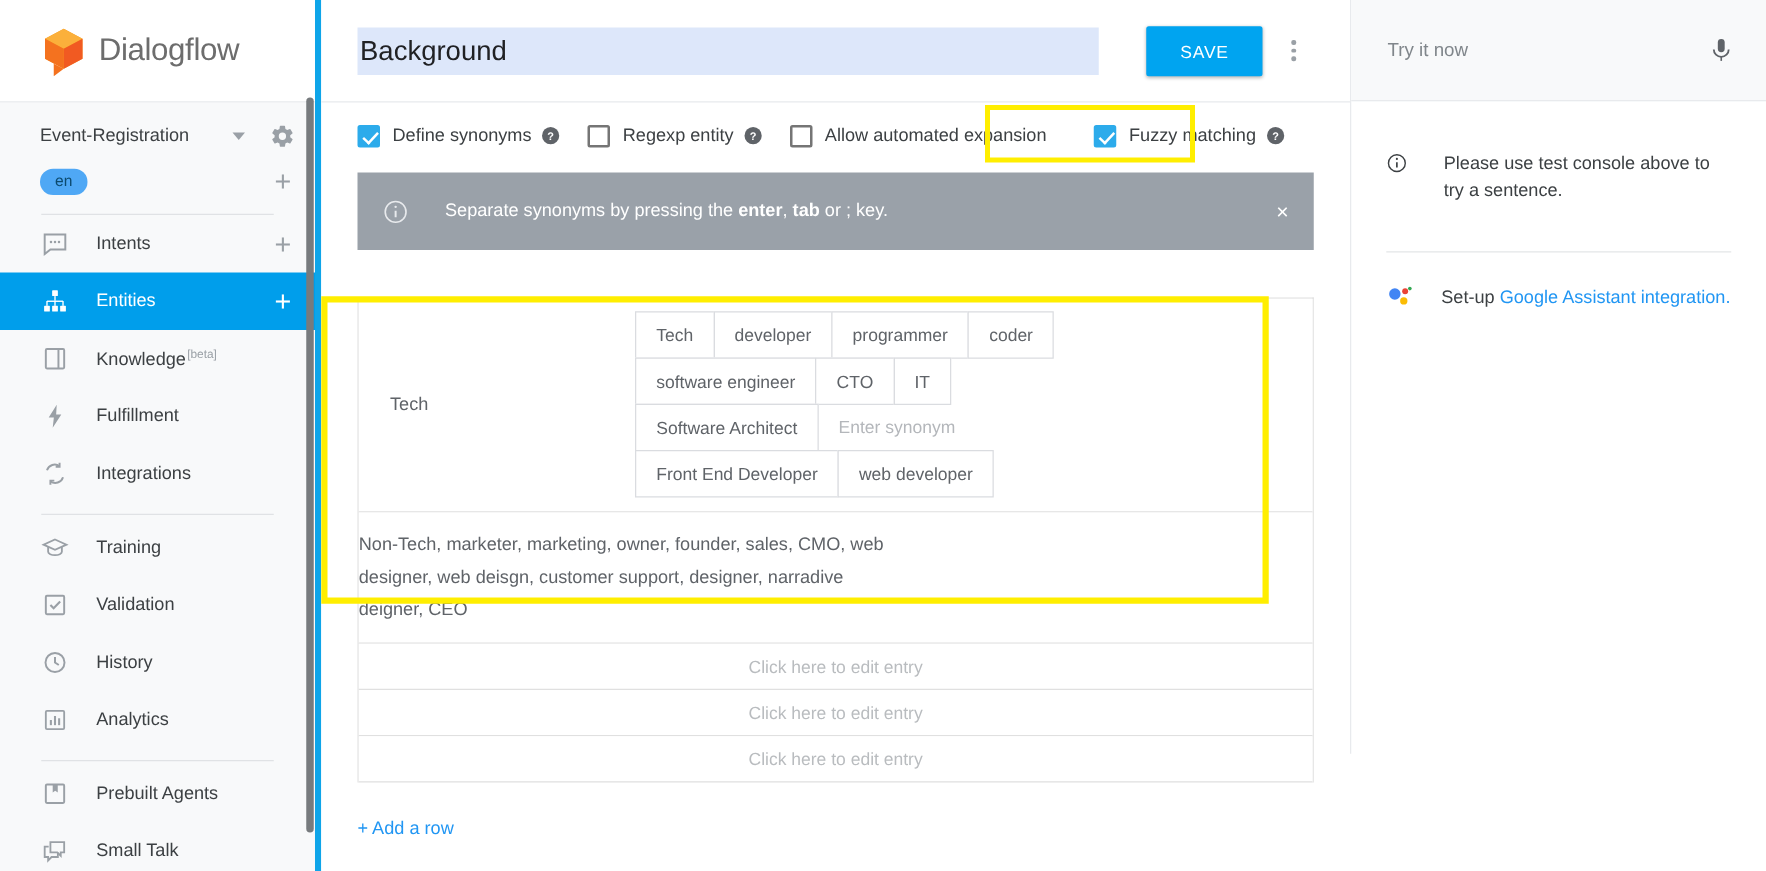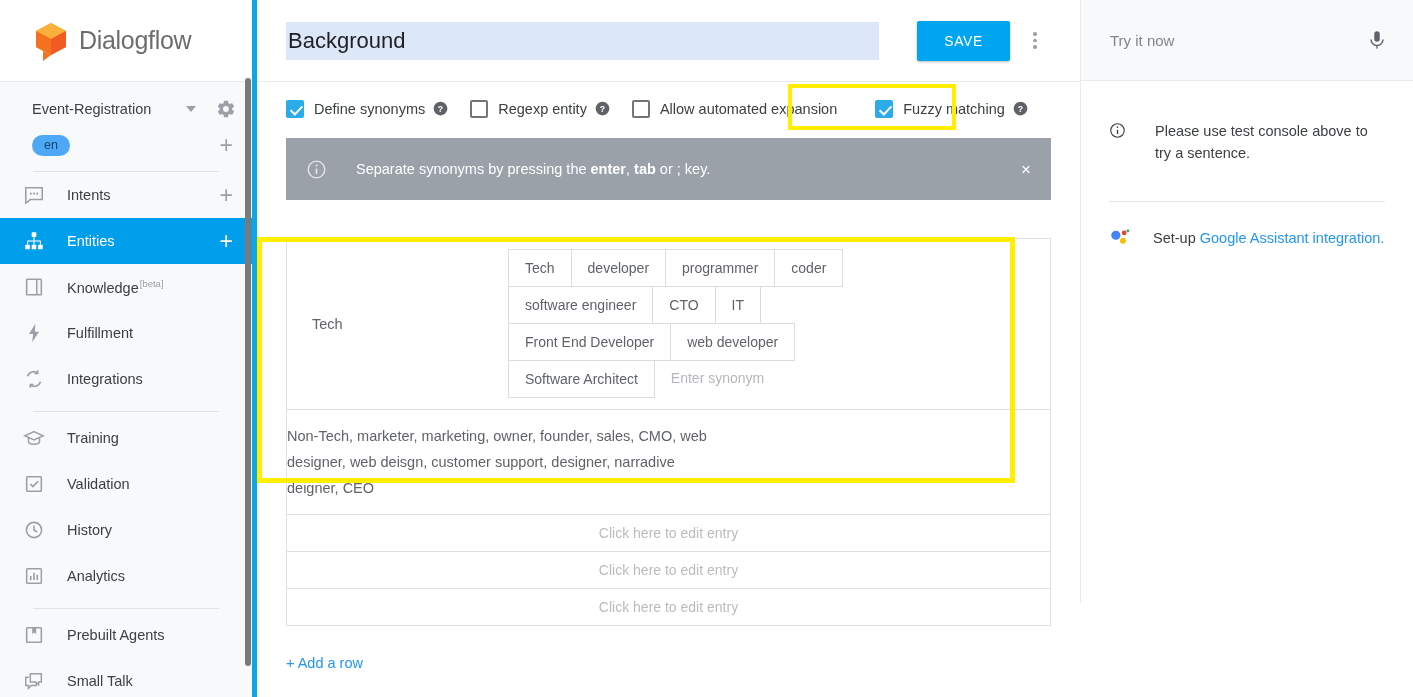--- a/index.html
+++ b/index.html
@@ -47,21 +47,21 @@
     border-radius: 11px; padding: 3px 12px; line-height: 15px;
   }
   .lang-spacer { flex: 1; }
   .plus-sign {
     font-size: 23px; color: #9aa0a6; line-height: 18px;
     font-weight: 300; user-select: none;
   }
   .divider { height: 1px; background: #e0e2e5; margin: 9px 33px 0 33px; }
   .nav-item {
     display: flex; align-items: center; height: 46px;
-    padding-left: 23px; padding-right: 19px; cursor: pointer;
+    padding-left: 33px; padding-right: 19px; cursor: pointer;
   }
   .nav-item.active { background: #009eeb; }
   .nav-ico { width: 22px; height: 22px; flex: 0 0 22px; margin-right: 22px; }
   .nav-label { font-size: 14.5px; color: #3c4043; flex: 1; }
   .nav-item.active .nav-label { color: #fff; }
   .nav-item.active .plus-sign { color: #fff; font-weight: 400; }
   .beta-sup {
     font-size: 9.5px; color: #9aa0a6; vertical-align: super; margin-left: 1px;
   }
   .sb-track {
@@ -440,26 +440,26 @@
               <span class="chip">developer</span>
               <span class="chip">programmer</span>
               <span class="chip">coder</span>
             </div>
             <div class="chips">
               <span class="chip">software engineer</span>
               <span class="chip">CTO</span>
               <span class="chip">IT</span>
             </div>
             <div class="chips">
+              <span class="chip">Software Architect</span>
+              <span class="chip-input">Enter synonym</span>
+            </div>
+            <div class="chips">
               <span class="chip">Front End Developer</span>
               <span class="chip">web developer</span>
-            </div>
-            <div class="chips">
-              <span class="chip">Software Architect</span>
-              <span class="chip-input">Enter synonym</span>
             </div>
           </div>
         </div>
 
         <div class="ent-row" style="min-height:89px">
           <div class="ent-val" style="padding:0">
             <div class="ent-text">Non-Tech, marketer, marketing, owner, founder, sales, CMO, web designer, web deisgn, customer support, designer, narradive deigner, CEO</div>
           </div>
         </div>
 

